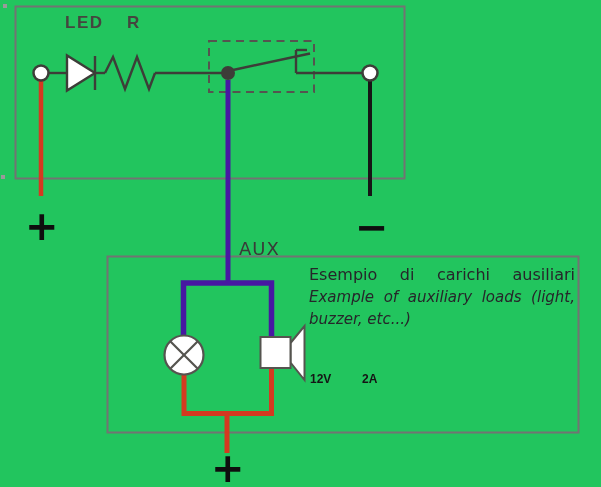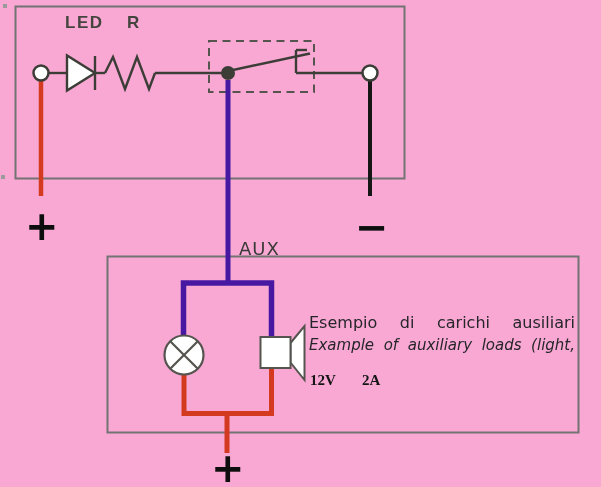--- a/index.html
+++ b/index.html
@@ -1,20 +1,20 @@
 <!DOCTYPE html>
 <html><head>
 <meta charset="utf-8">
 <style>
   html, body { margin: 0; padding: 0; background: #ffffff; }
   #stage {
     position: relative;
     width: 601px;
     height: 487px;
-    background: #f9a8d4;
+    background: #22c55e;
     font-family: "Liberation Sans", sans-serif;
     overflow: hidden;
   }
   #schematic { position: absolute; left: 0; top: 0; }
 
   .lbl {
     position: absolute;
     color: #45453f;
     font-family: "Liberation Sans", sans-serif;
     font-weight: 700;
@@ -46,24 +46,24 @@
     position: absolute;
     left: 309px; top: 264px;
     width: 266px;
     color: #26262a;
     font-family: "DejaVu Sans", sans-serif;
     font-size: 16px;
     line-height: 22px;
   }
   .note-line { white-space: nowrap; }
   .note-just { white-space: normal; text-align: justify; text-align-last: justify; }
-  .note-it { font-weight: 400; margin-top: 48px; }
+  .note-it { font-weight: 400; }
   .note-en { font-style: italic; font-size: 15px; }
-  .rating-row { position: absolute; color: #151515; font-family: Liberation Serif, serif;
-                font-weight: 700; font-size: 15px; }
+  .rating-row { position: absolute; color: #151515; font-family: Liberation Sans, sans-serif;
+                font-weight: 700; font-size: 12px; }
   .rating-v { position: absolute; left: 0; }
   .rating-a { position: absolute; left: 52px; }
 </style>
 </head>
 <body>
 
 <div id="stage">
 
   <svg id="schematic" width="601" height="487" viewBox="0 0 601 487">
 
@@ -118,20 +118,21 @@
 
   <div class="aux-lbl">AUX</div>
 
   <div class="sign" style="left:25px; top:204px;">+</div>
   <div class="sign" style="left:355px; top:205px;">−</div>
   <div class="sign" style="left:211px; top:446px;">+</div>
 
   <div id="note-block">
     <div class="note-line note-just note-it">Esempio di carichi ausiliari</div>
     <div class="note-line note-just note-en">Example of auxiliary loads (light,</div>
+    <div class="note-line note-en">buzzer, etc...)</div>
   </div>
 
   <div class="rating-row" style="left:310px; top:372px; width:130px; height:22px;">
     <span class="rating-v">12V</span>
     <span class="rating-a">2A</span>
   </div>
 
 </div>
 
 </body></html>

